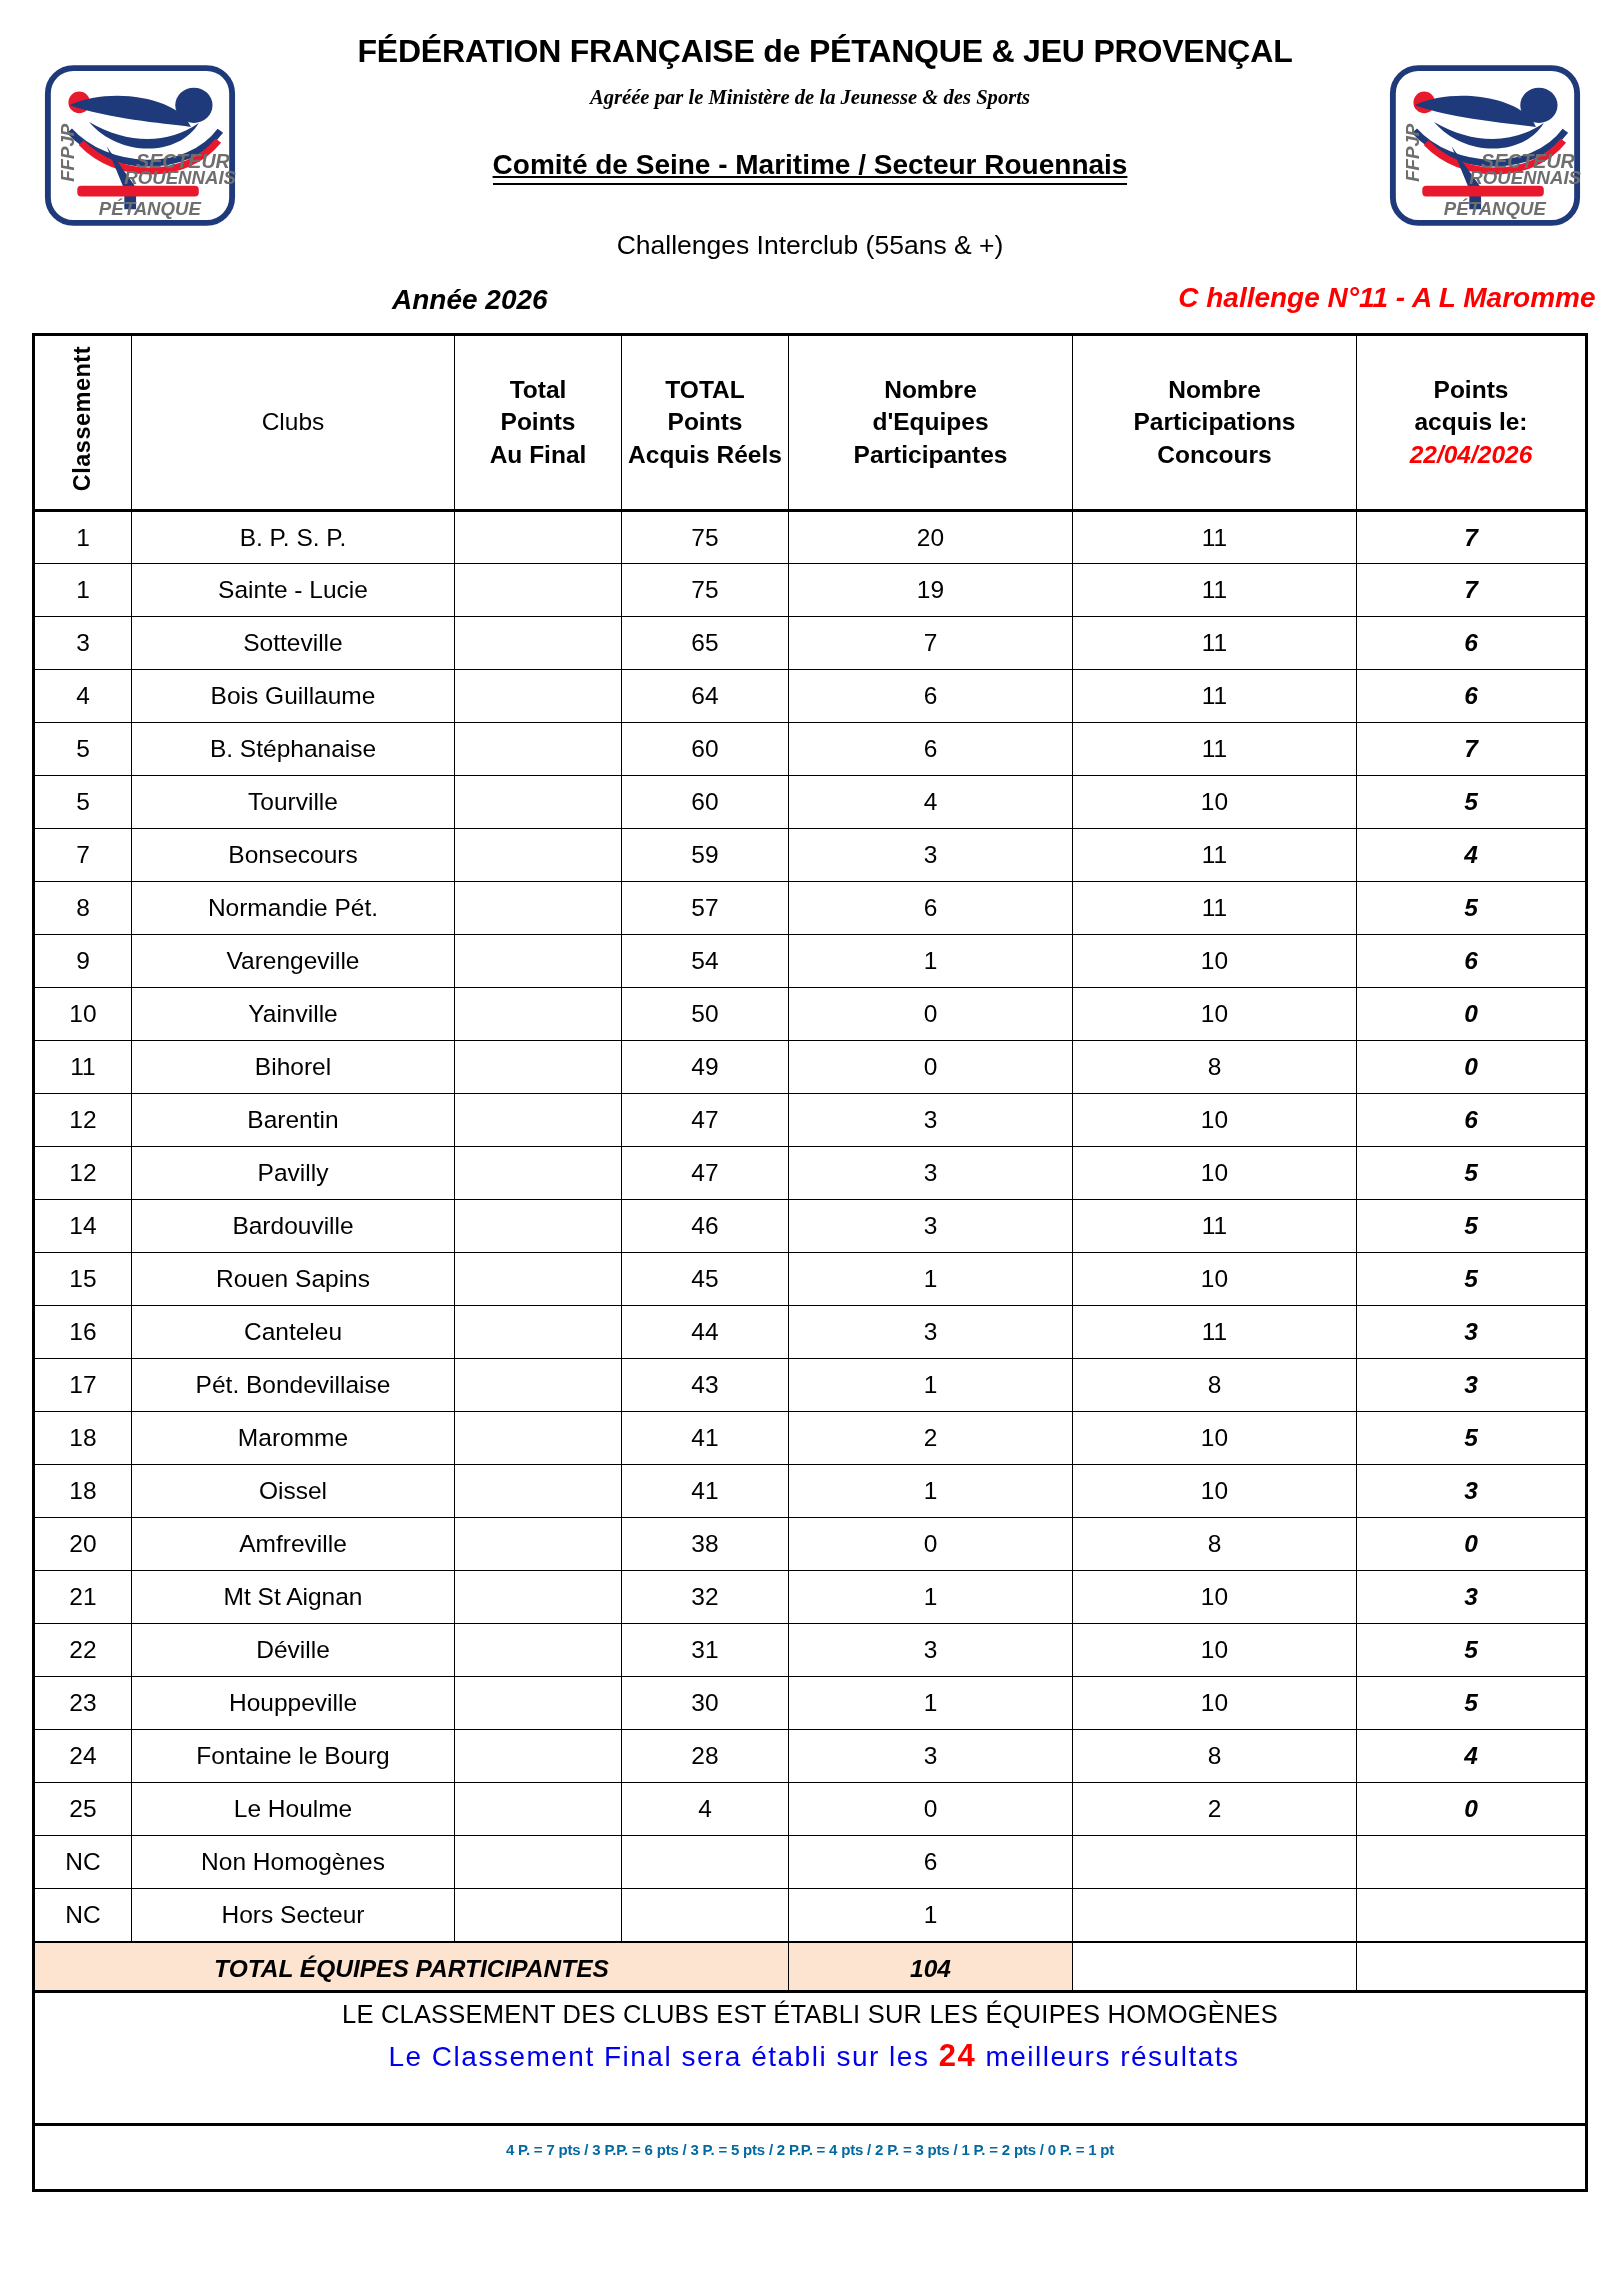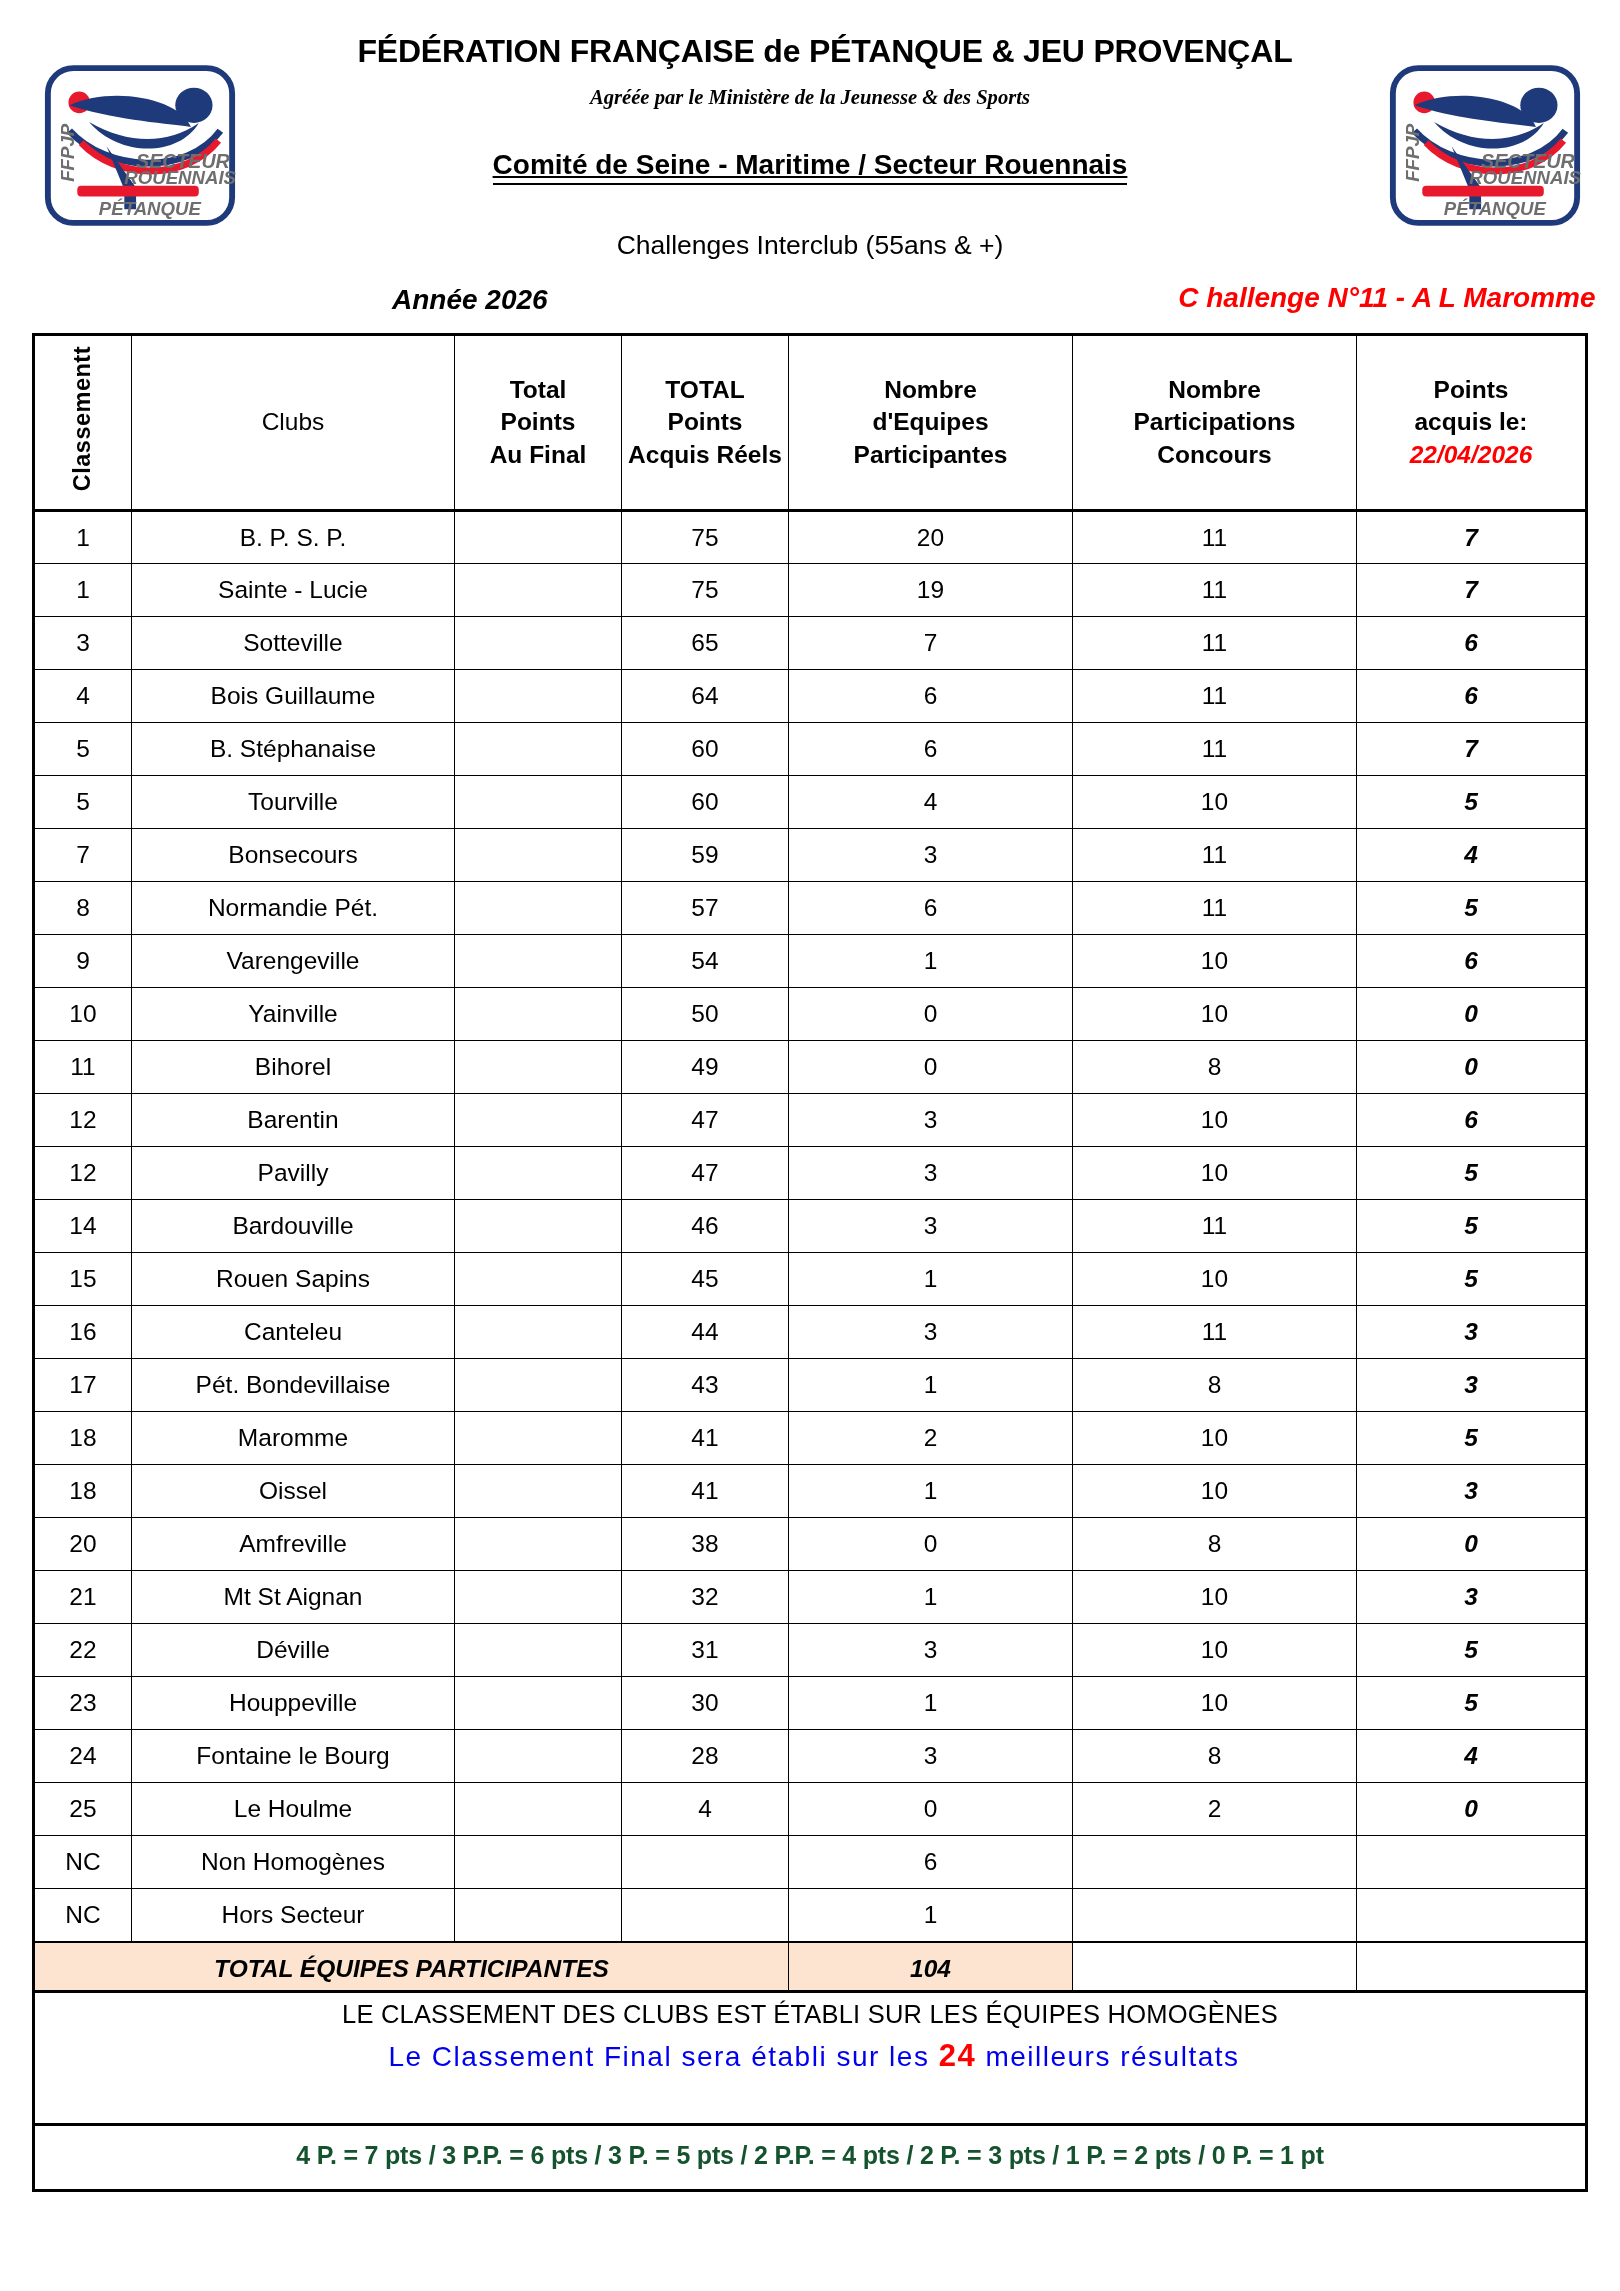--- a/index.html
+++ b/index.html
@@ -156,21 +156,21 @@
   }
   .note-line2 {
     font-size: 28px;
     color: #0000ee;
     margin-top: 8.8px;
     letter-spacing: 1.5px;
     padding-left: 8px;
   }
   .note-line2 .hl { color: #ff0000; font-weight: bold; font-size: 31px; }
   .note-line3 {
-    font-size: 25px; font-weight: bold; color: #14532d;
+    font-size: 15px; font-weight: bold; color: #0369a1;
     letter-spacing: -0.2px;
   }
 </style>
 </head>
 <body>
 
 <div class="page">
 
   <div class="header">
 

